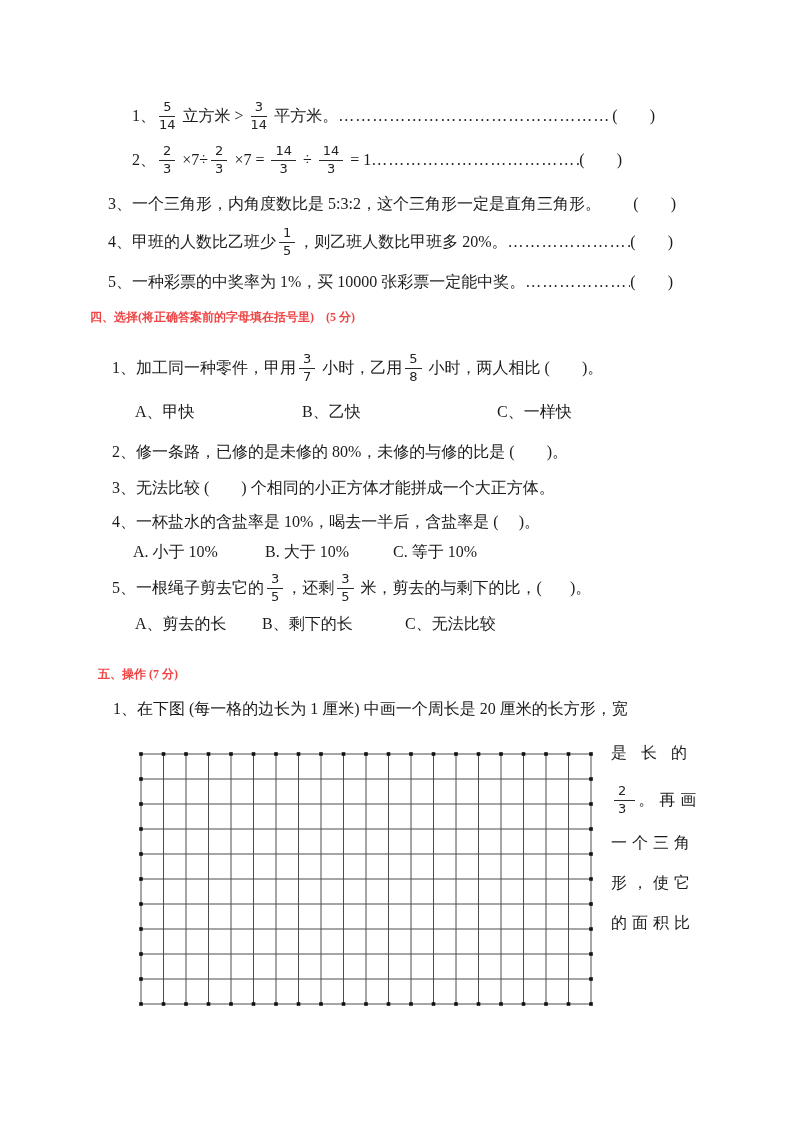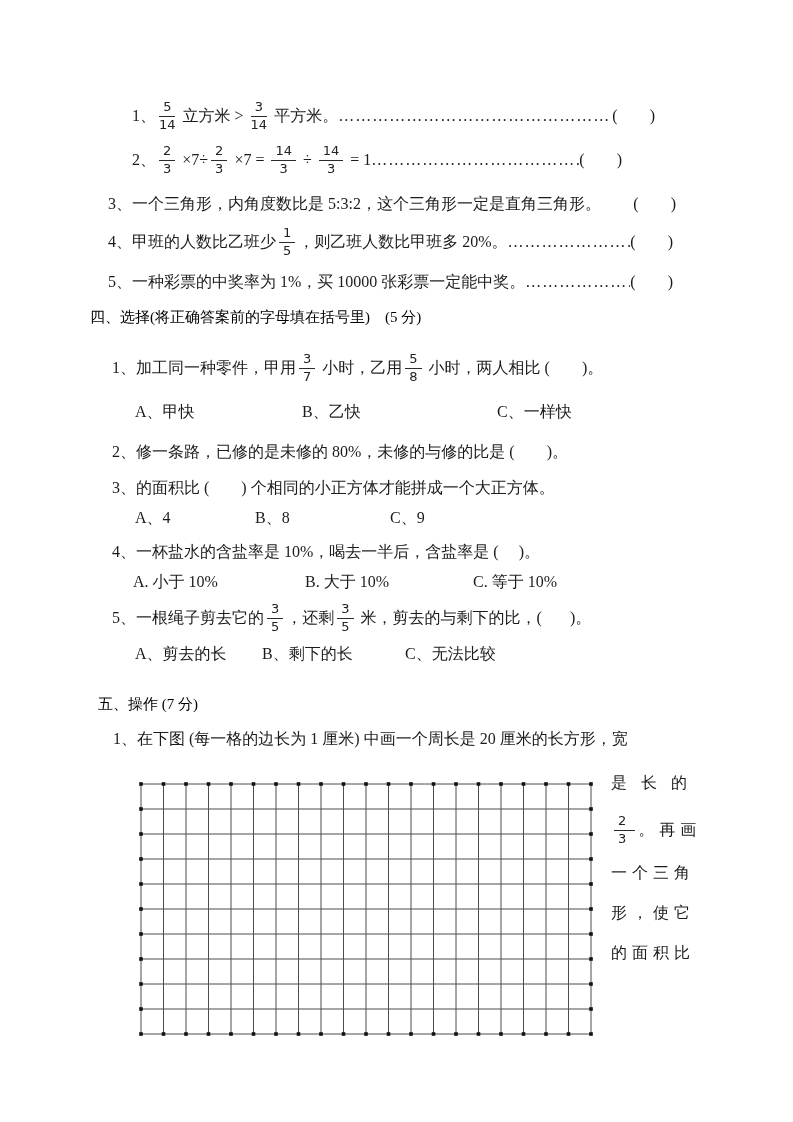--- a/index.html
+++ b/index.html
@@ -17,21 +17,21 @@
   .plain{min-height:22px;}
   .fline{min-height:42px;}
   .dots{flex:1 1 auto;min-width:0;overflow:hidden;letter-spacing:1px;color:#222;}
   .frac{
     display:inline-flex;flex-direction:column;align-items:center;justify-content:center;
     line-height:1.15;font-size:13px;margin:0 3px;
     font-family:"DejaVu Sans","Liberation Sans",sans-serif;color:#222;
   }
   .fn{border-bottom:1px solid #2a2a2a;padding:0 4px 1px;}
   .fd{padding-top:1px;}
-  .hdr{font-weight:normal;font-size:15px;color:#000000;line-height:24px;white-space:pre;}
+  .hdr{font-weight:bold;font-size:12px;color:#ef4444;line-height:24px;white-space:pre;}
   .opts{display:flex;white-space:pre;line-height:22px;}
   .opt{display:inline-block;}
   .gridrow{display:flex;margin-left:137px;margin-top:30px;}
   .side{margin-left:16px;margin-top:-8px;width:124px;}
   .side .sline{line-height:22px;letter-spacing:5px;white-space:pre;display:flex;align-items:center;}
   .side .s1{margin-bottom:16px;}
   .side .s2{min-height:40px;margin-bottom:12px;}
   .side .s3{margin-bottom:18px;}
   .side .s4{margin-bottom:18px;}
   svg{display:block;}
@@ -105,33 +105,28 @@
       <span class="opt">C、一样快</span>
     </div>
 
     <div class="line plain" style="margin-left:112px;margin-top:18px;">
       <span>2、</span>
       <span>修一条路，已修的是未修的 80%，未修的与修的比是 (        )。</span>
     </div>
 
     <div class="line plain" style="margin-left:112px;margin-top:14px;">
       <span>3、</span>
-      <span>的面积比 (        ) 个相同的小正方体才能拼成一个大正方体。</span>
-    </div>
-    <div class="opts" style="margin-left:135px;margin-top:8px;">
-      <span class="opt" style="width:120px;">A、4</span>
-      <span class="opt" style="width:135px;">B、8</span>
-      <span class="opt">C、9</span>
+      <span>无法比较 (        ) 个相同的小正方体才能拼成一个大正方体。</span>
     </div>
 
     <div class="line plain" style="margin-left:112px;margin-top:12px;">
       <span>4、</span>
       <span>一杯盐水的含盐率是 10%，喝去一半后，含盐率是 (     )。</span>
     </div>
-    <div class="opts" style="margin-left:133px;margin-top:8px;gap:40px;">
+    <div class="opts" style="margin-left:133px;margin-top:8px;">
       <span class="opt" style="width:132px;">A. 小于 10%</span>
       <span class="opt" style="width:128px;">B. 大于 10%</span>
       <span class="opt">C. 等于 10%</span>
     </div>
 
     <div class="line fline" style="margin-left:112px;margin-top:4px;">
       <span>5、</span>
       <span>一根绳子剪去它的</span>
       <span class="frac"><span class="fn">3</span><span class="fd">5</span></span>
       <span>，还剩</span>

